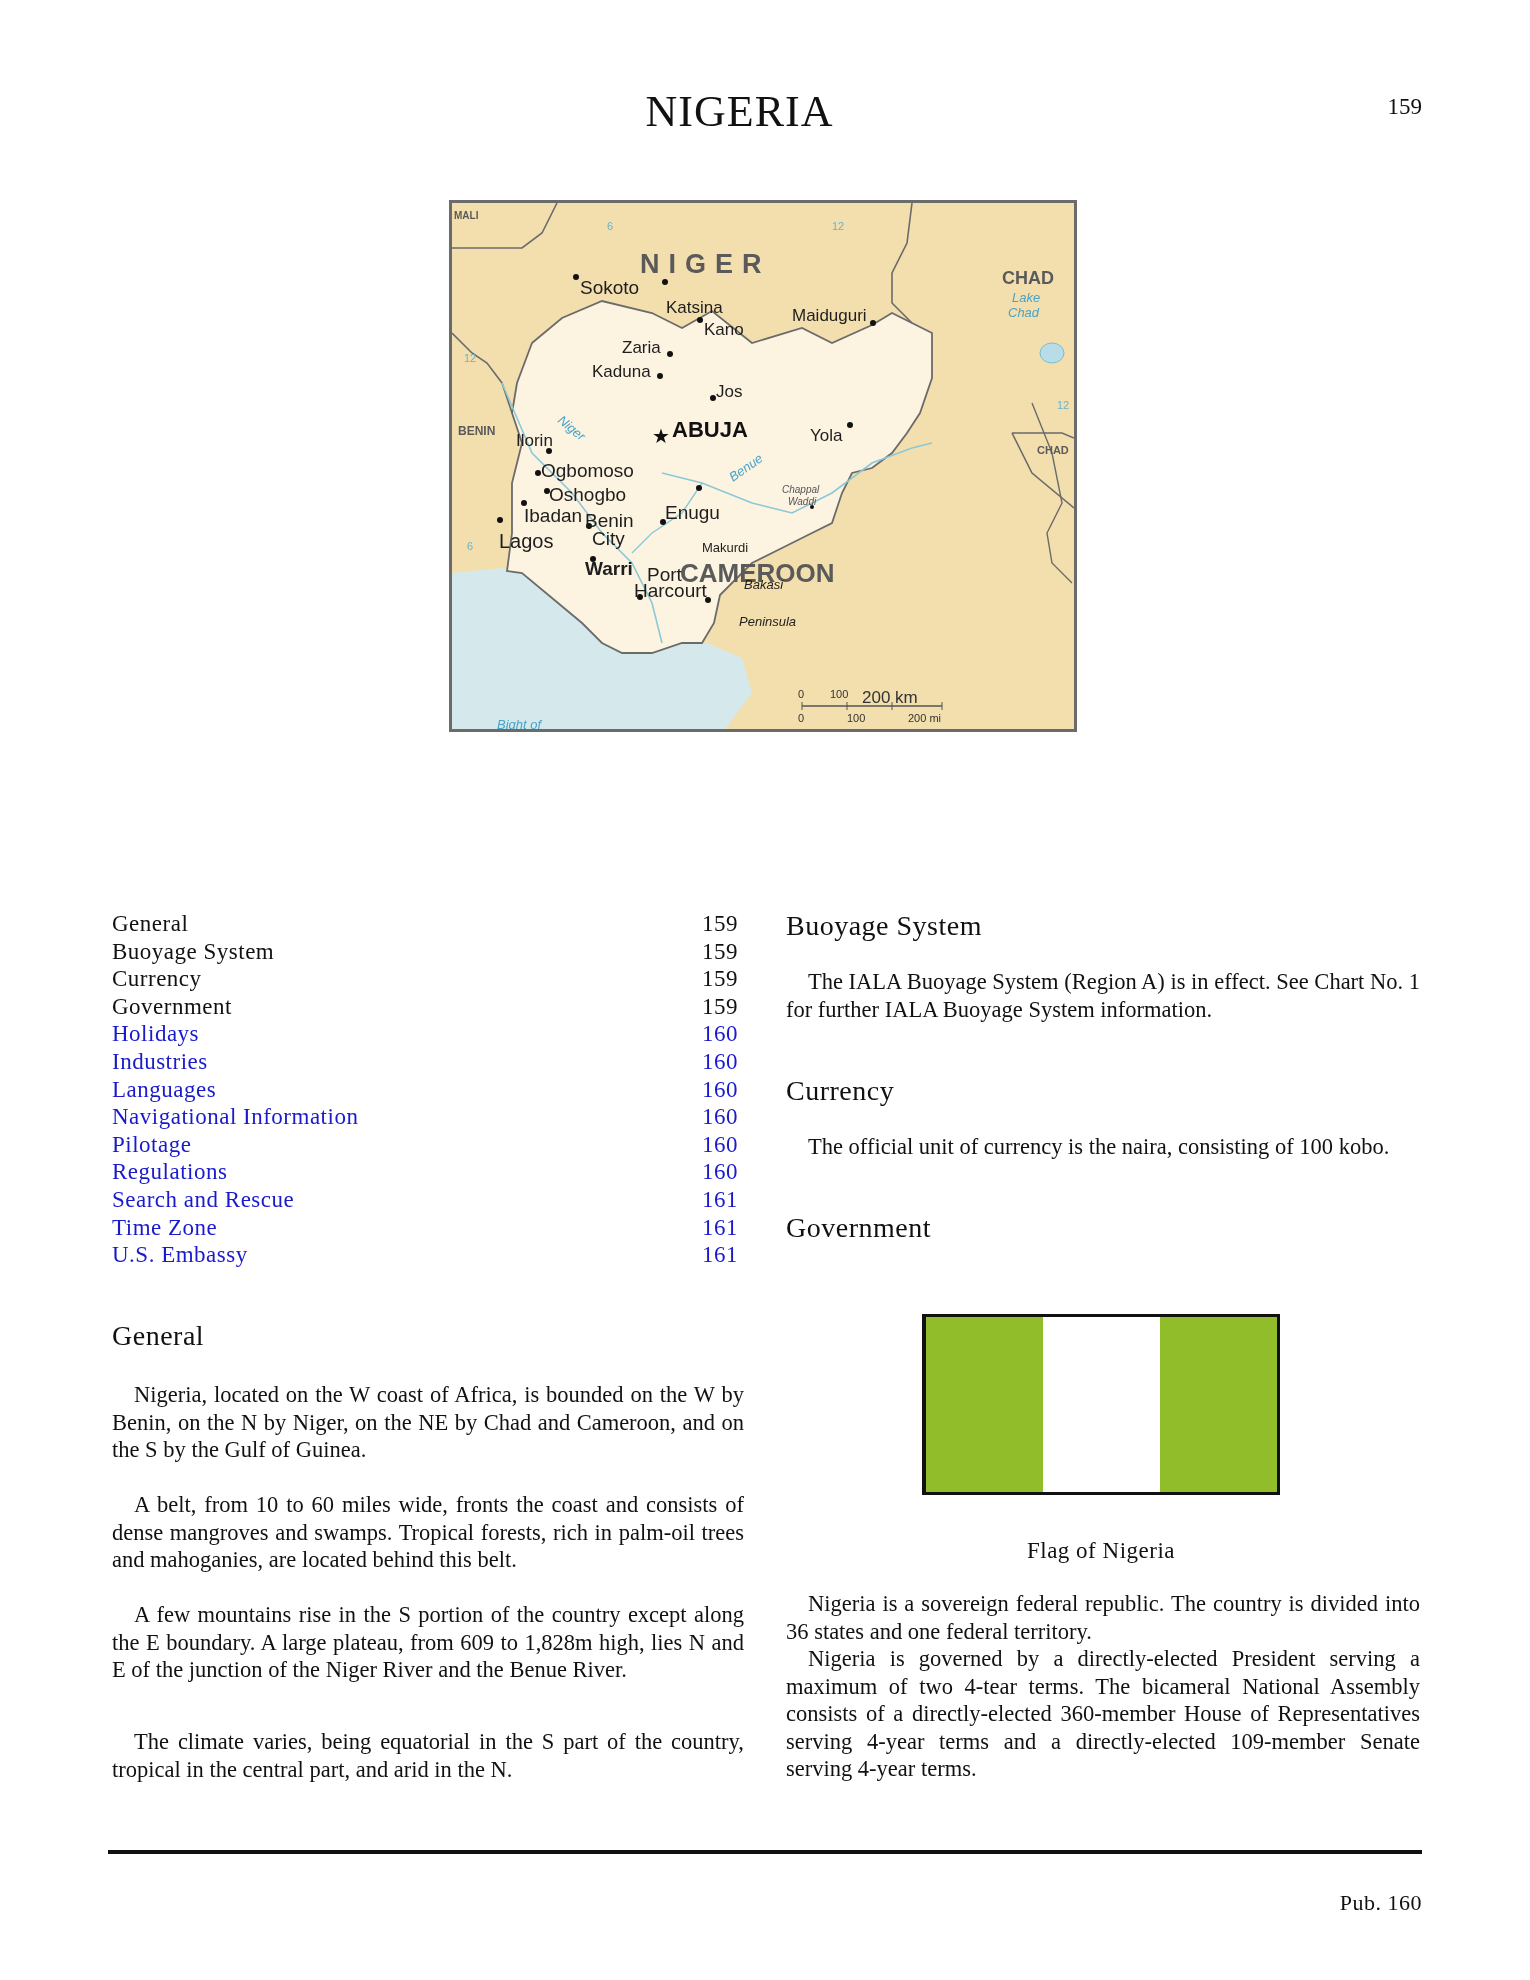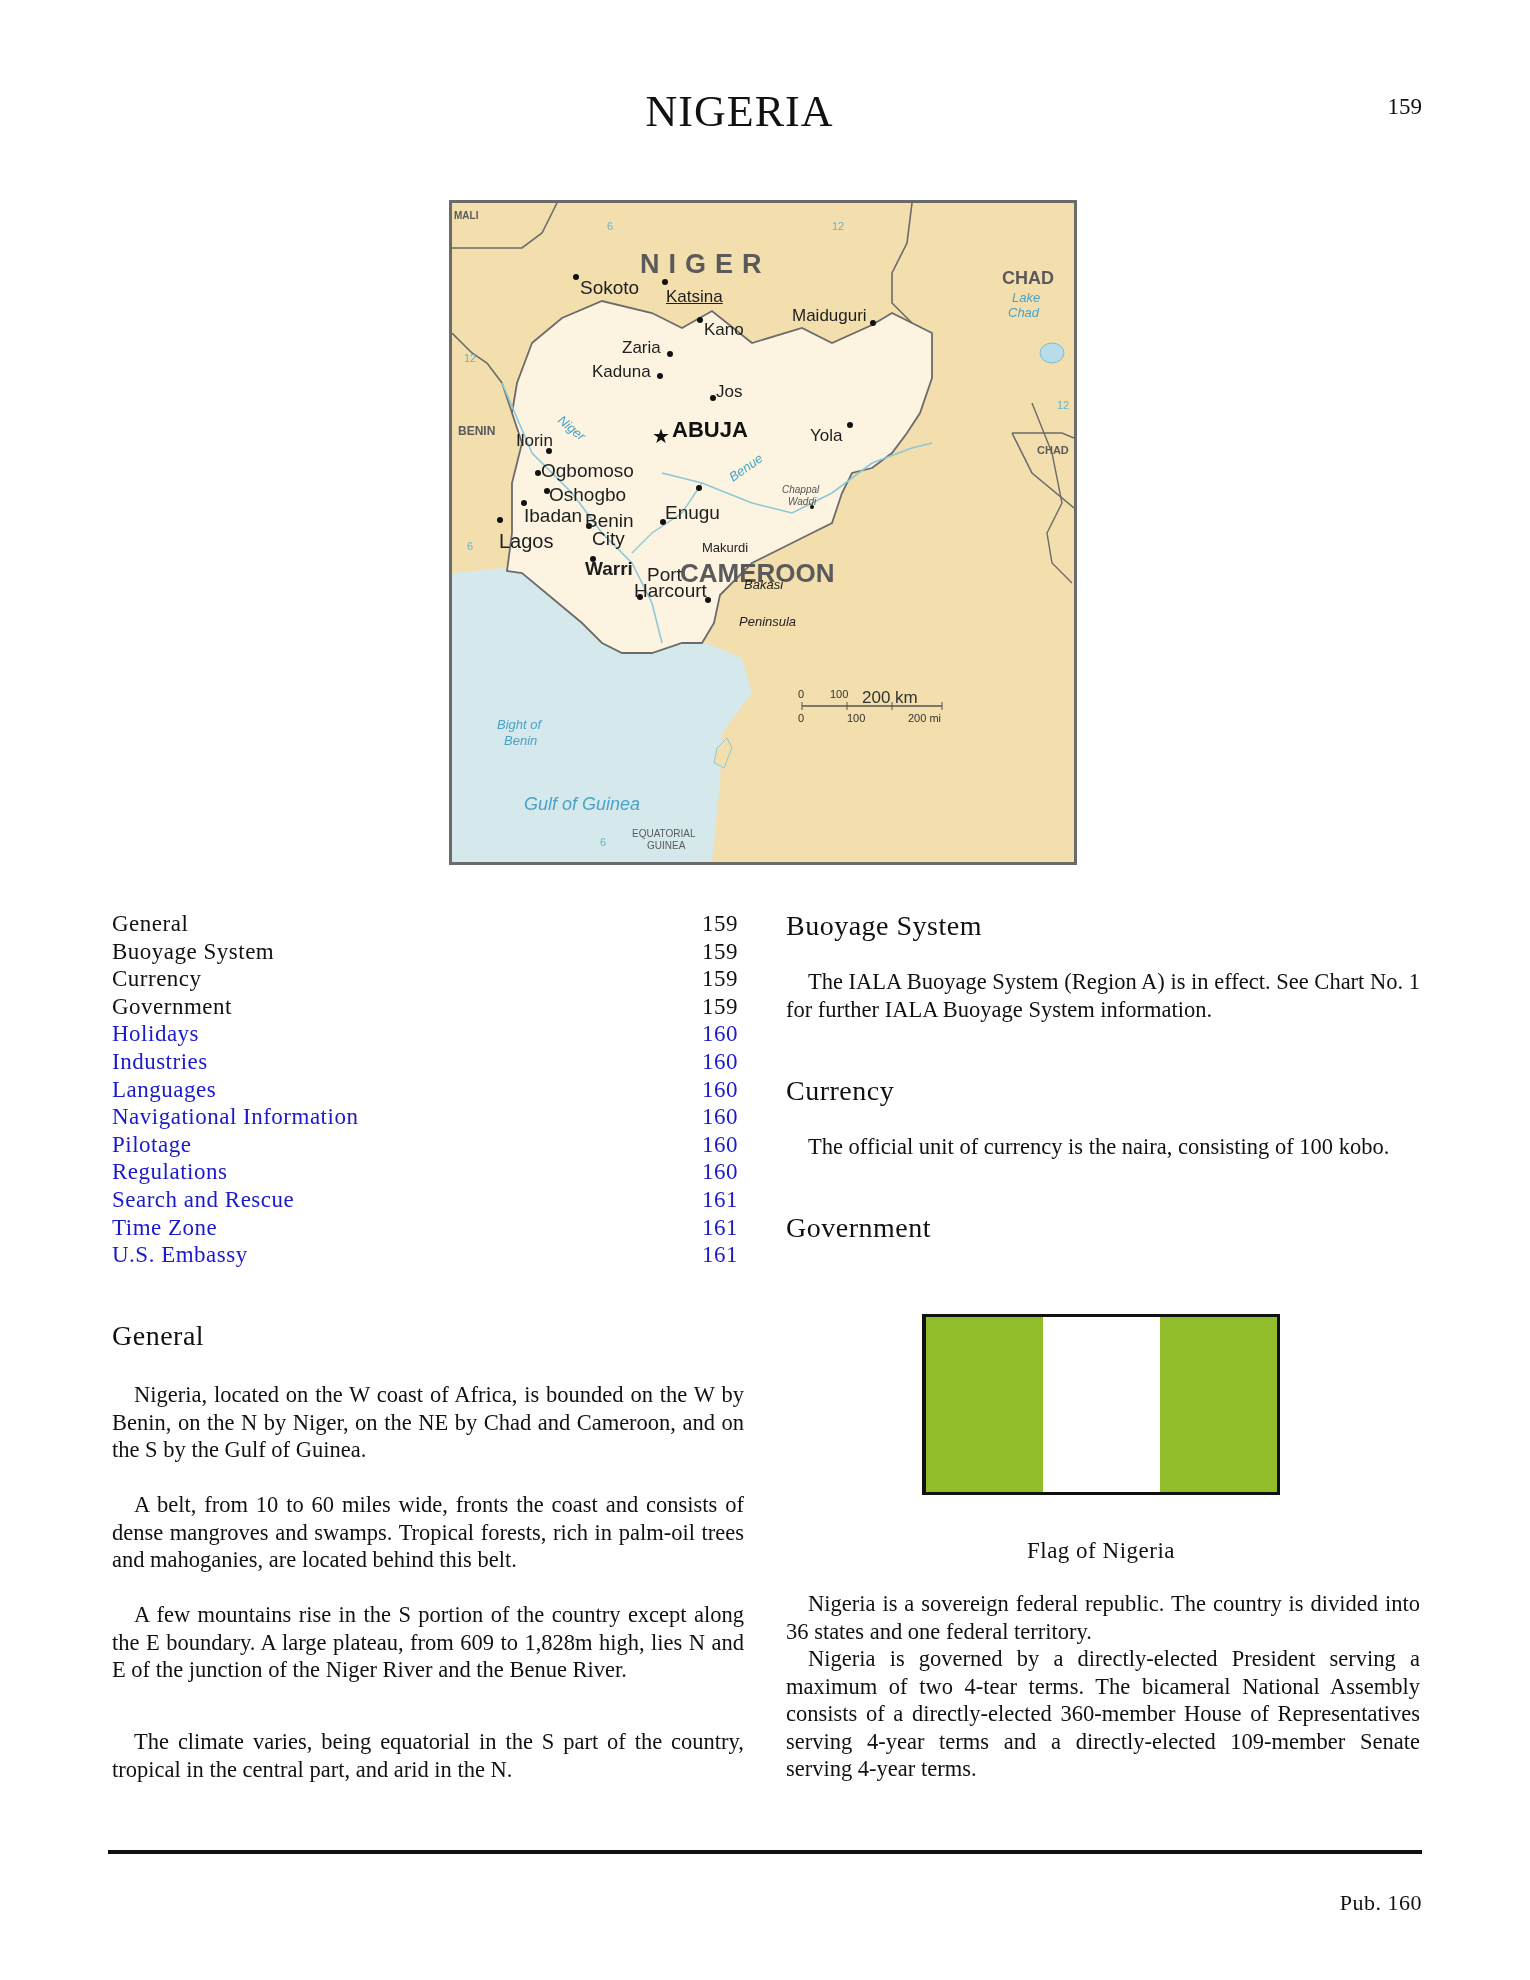--- a/index.html
+++ b/index.html
@@ -2,21 +2,21 @@
 <html><head>
 <meta charset="utf-8">
 <style>
   html, body { margin: 0; padding: 0; background: #ffffff; }
   body { width: 1530px; height: 1980px; position: relative; overflow: hidden;
          font-family: "Liberation Serif", "DejaVu Serif", serif; color: #111; }
   .page-title { position: absolute; left: 0; width: 1479px; top: 86px; text-align: center;
                 font-size: 44px; letter-spacing: 1px; font-weight: normal; margin: 0; }
   .page-number { position: absolute; right: 108px; top: 94px; font-size: 23px; }
 
-  .map-frame { position: absolute; left: 449px; top: 200px; width: 628px; height: 665px;
+  .map-frame { position: absolute; left: 449px; top: 200px; width: 628px; height: 532px;
                border: 3px solid #6b6b6b; box-sizing: border-box; background: #f3dfae; overflow: hidden; }
   .map-frame svg { position: absolute; left: 0; top: 0; }
   .map-label { position: absolute; font-family: "Liberation Sans", "DejaVu Sans", sans-serif;
                white-space: nowrap; line-height: 1; }
   .country { color: #5a5a5a; font-weight: bold; }
   .city { color: #1e1e1e; font-size: 19px; }
   .water { color: #4aa3c6; font-style: italic; }
   .grid { color: #66b4cc; font-size: 11px; }
   .dot { position: absolute; width: 6px; height: 6px; border-radius: 50%; background: #111; }
 
@@ -108,21 +108,21 @@
   <span class="dot" style="left:45px;top:314px;"></span>
   <span class="dot" style="left:138px;top:353px;"></span>
   <span class="dot" style="left:185px;top:391px;"></span>
   <span class="dot" style="left:253px;top:394px;"></span>
   <span class="dot" style="left:358px;top:302px;width:4px;height:4px;"></span>
 
   <span class="map-label" style="left:200px;top:223px;font-size:20px;color:#111;">★</span>
   <span class="map-label" style="left:220px;top:216px;font-size:22px;font-weight:bold;color:#111;">ABUJA</span>
 
   <span class="map-label city" style="left:128px;top:75px;">Sokoto</span>
-  <span class="map-label city" style="left:214px;top:85px;font-size:17px;text-decoration:underline;">Katsina</span>
+  <span class="map-label city" style="left:214px;top:96px;font-size:17px;">Katsina</span>
   <span class="map-label city" style="left:252px;top:118px;font-size:17px;">Kano</span>
   <span class="map-label city" style="left:340px;top:104px;font-size:17px;">Maiduguri</span>
   <span class="map-label city" style="left:170px;top:136px;font-size:17px;">Zaria</span>
   <span class="map-label city" style="left:140px;top:160px;font-size:17px;">Kaduna</span>
   <span class="map-label city" style="left:264px;top:180px;font-size:17px;">Jos</span>
   <span class="map-label city" style="left:358px;top:224px;font-size:17px;">Yola</span>
   <span class="map-label city" style="left:64px;top:229px;font-size:17px;">Ilorin</span>
   <span class="map-label city" style="left:89px;top:258px;">Ogbomoso</span>
   <span class="map-label city" style="left:97px;top:282px;">Oshogbo</span>
   <span class="map-label city" style="left:72px;top:303px;">Ibadan</span>

